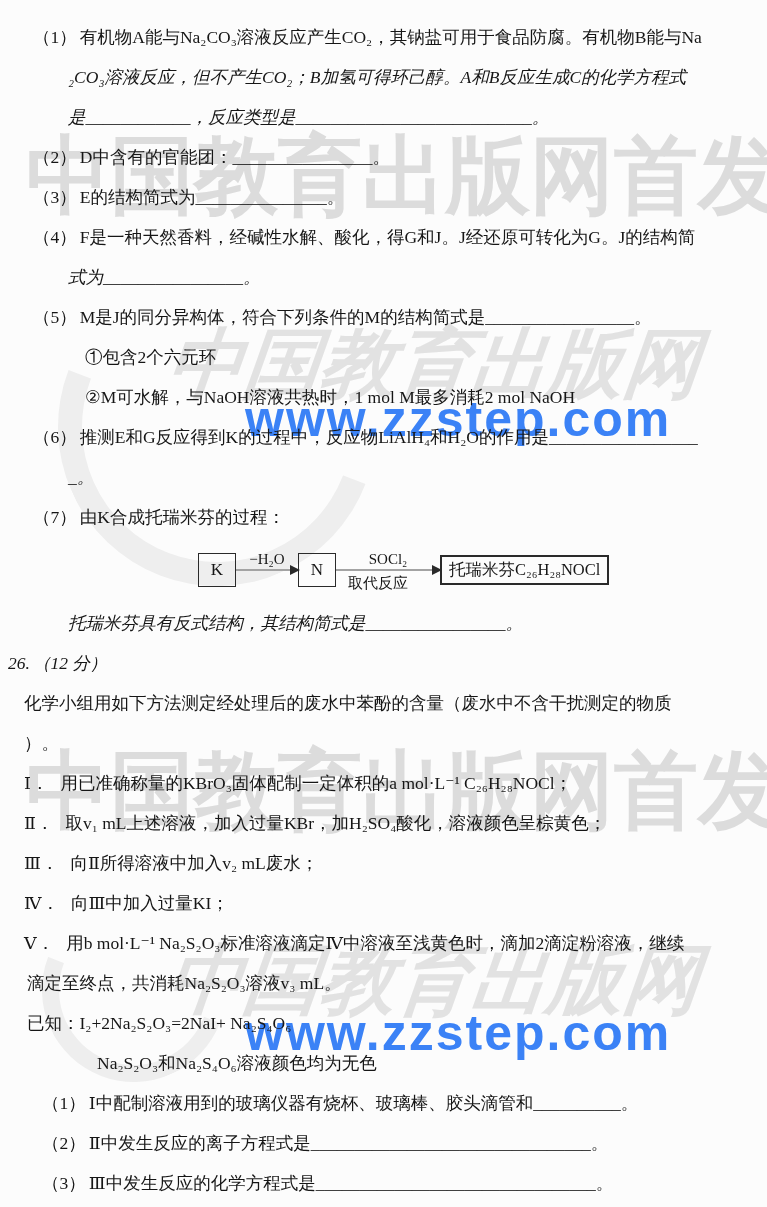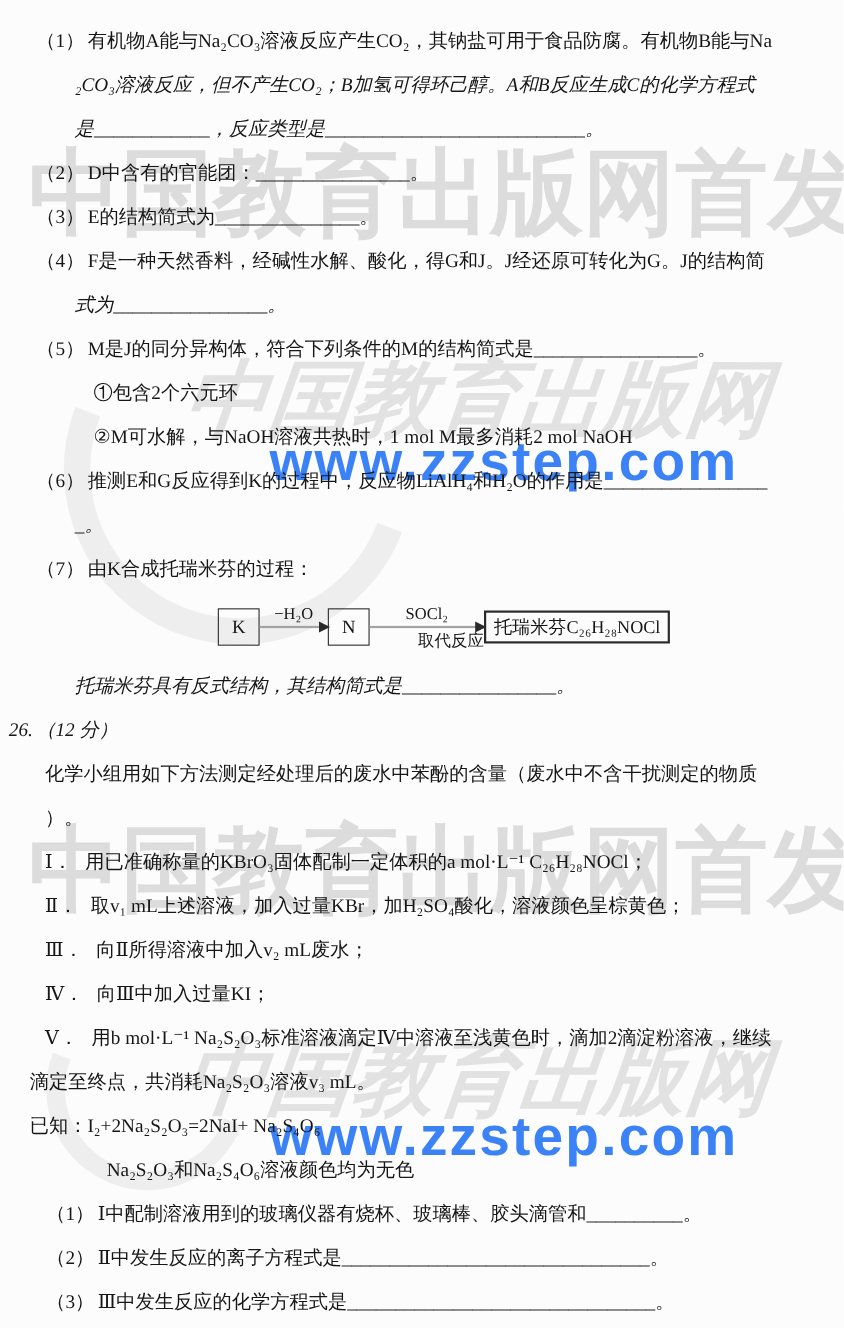--- a/index.html
+++ b/index.html
@@ -42,21 +42,21 @@
   .content{position:relative;z-index:2;padding-top:17px;}
   .line{
     display:flex;align-items:baseline;
     height:40px;line-height:40px;
     font-size:17.5px;white-space:pre;overflow:hidden;
   }
   .p33{padding-left:33px;}
   .p68{padding-left:68px;font-style:italic;}
   .p85{padding-left:85px;}
   .p8 {padding-left:8px;font-style:italic;}
-  .p45{padding-left:41px;}
+  .p45{padding-left:24px;}
   .p43{padding-left:27px;}
   .p97{padding-left:97px;}
   .p42{padding-left:42px;}
   .marker{margin-right:3px;}
   .rmarker{margin-right:12px;}
   
   .diagram{
     position:relative;z-index:2;
     height:66px;display:flex;align-items:center;
     padding-left:198px;font-size:16px;
@@ -79,22 +79,22 @@
   .aw::after{
     content:"";position:absolute;right:-2px;top:-4.5px;
     border-left:10px solid #2a2a2a;
     border-top:5px solid transparent;border-bottom:5px solid transparent;
   }
   .aw .above{
     position:absolute;bottom:3px;left:0;width:100%;
     text-align:center;font-size:15px;line-height:1.1;white-space:nowrap;
   }
   .aw .below{
-    position:absolute;top:6px;left:0;width:100%;
-    text-align:right;font-size:15px;line-height:1.1;white-space:nowrap;
+    position:absolute;top:6px;left:12px;width:100%;
+    text-align:left;font-size:15px;line-height:1.1;white-space:nowrap;
   }
 </style>
 </head>
 <body>
 
 <div class="page">
 
   <div class="wm wm-block" style="top:133px;">中国教育出版网首发</div>
   <div class="swoosh swoosh1"></div>
   <div class="wm wm-script" style="top:326px;">中国教育出版网</div>

